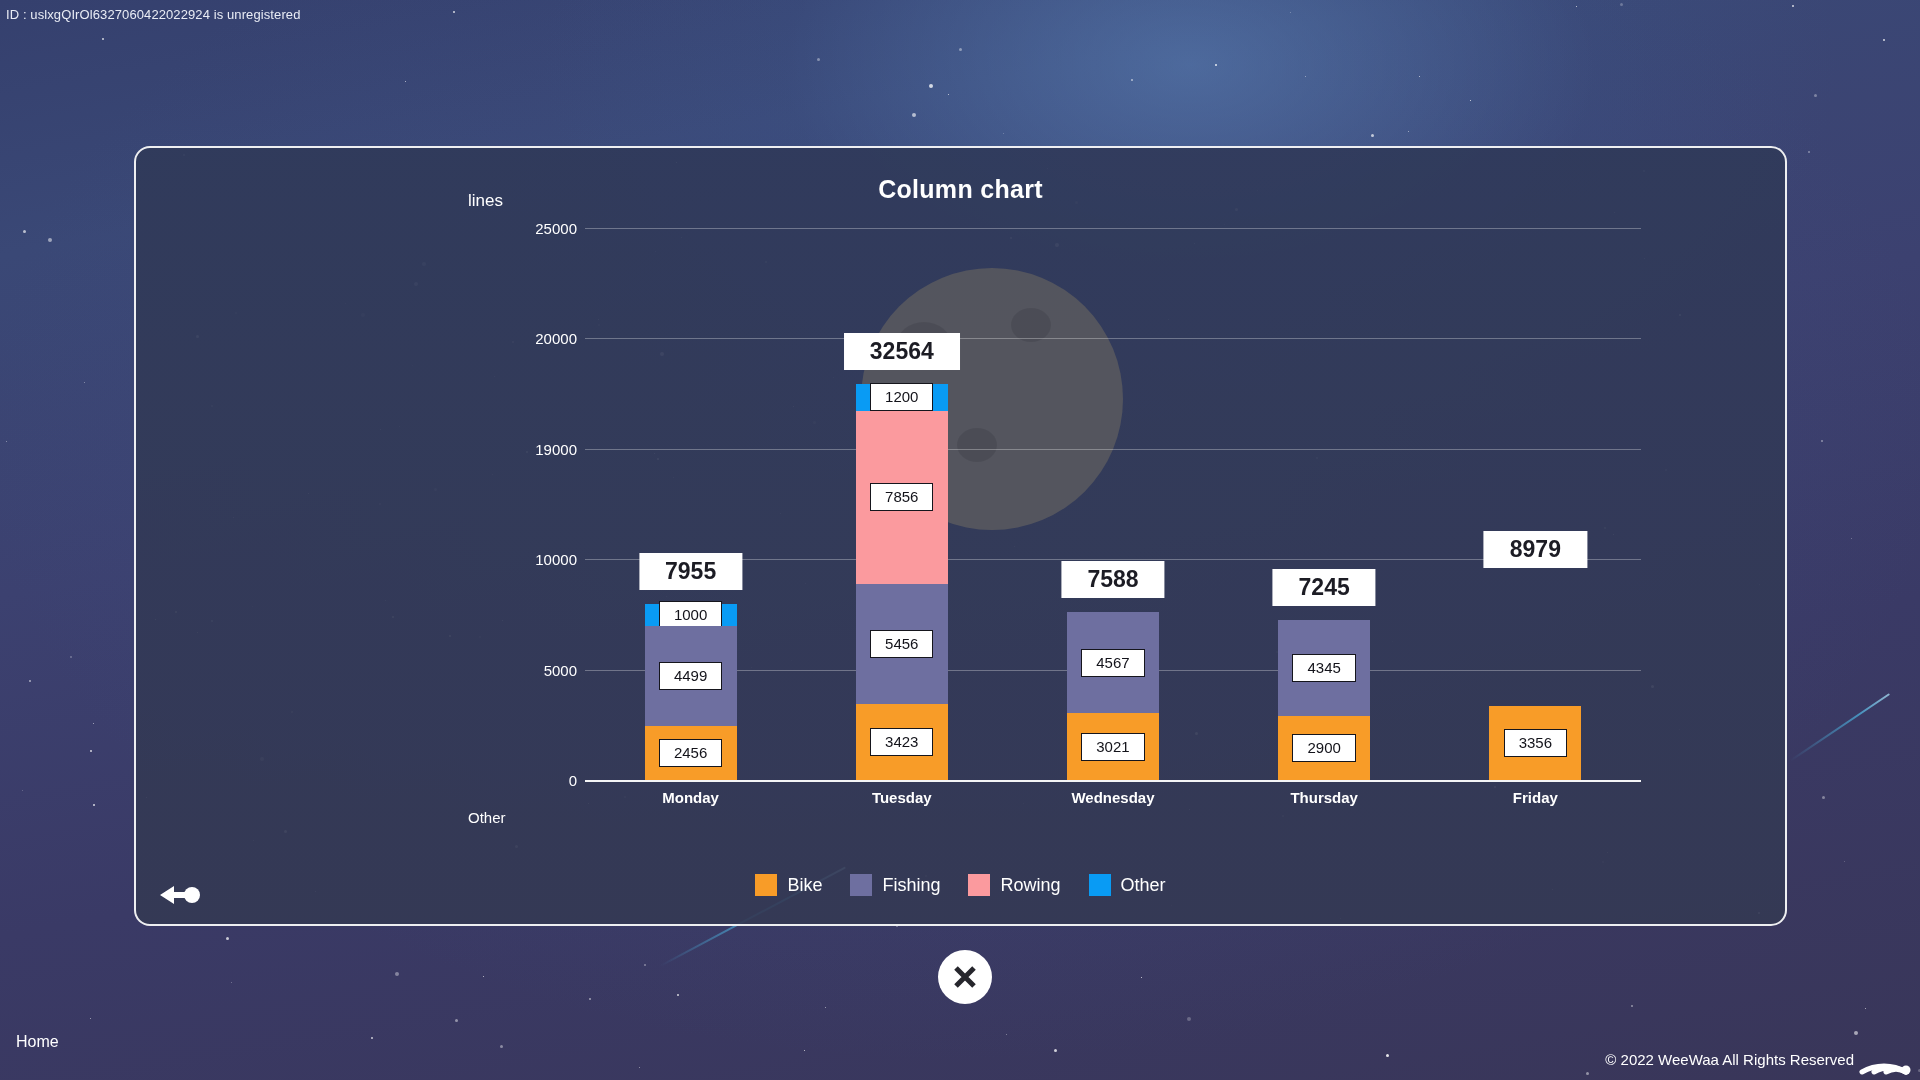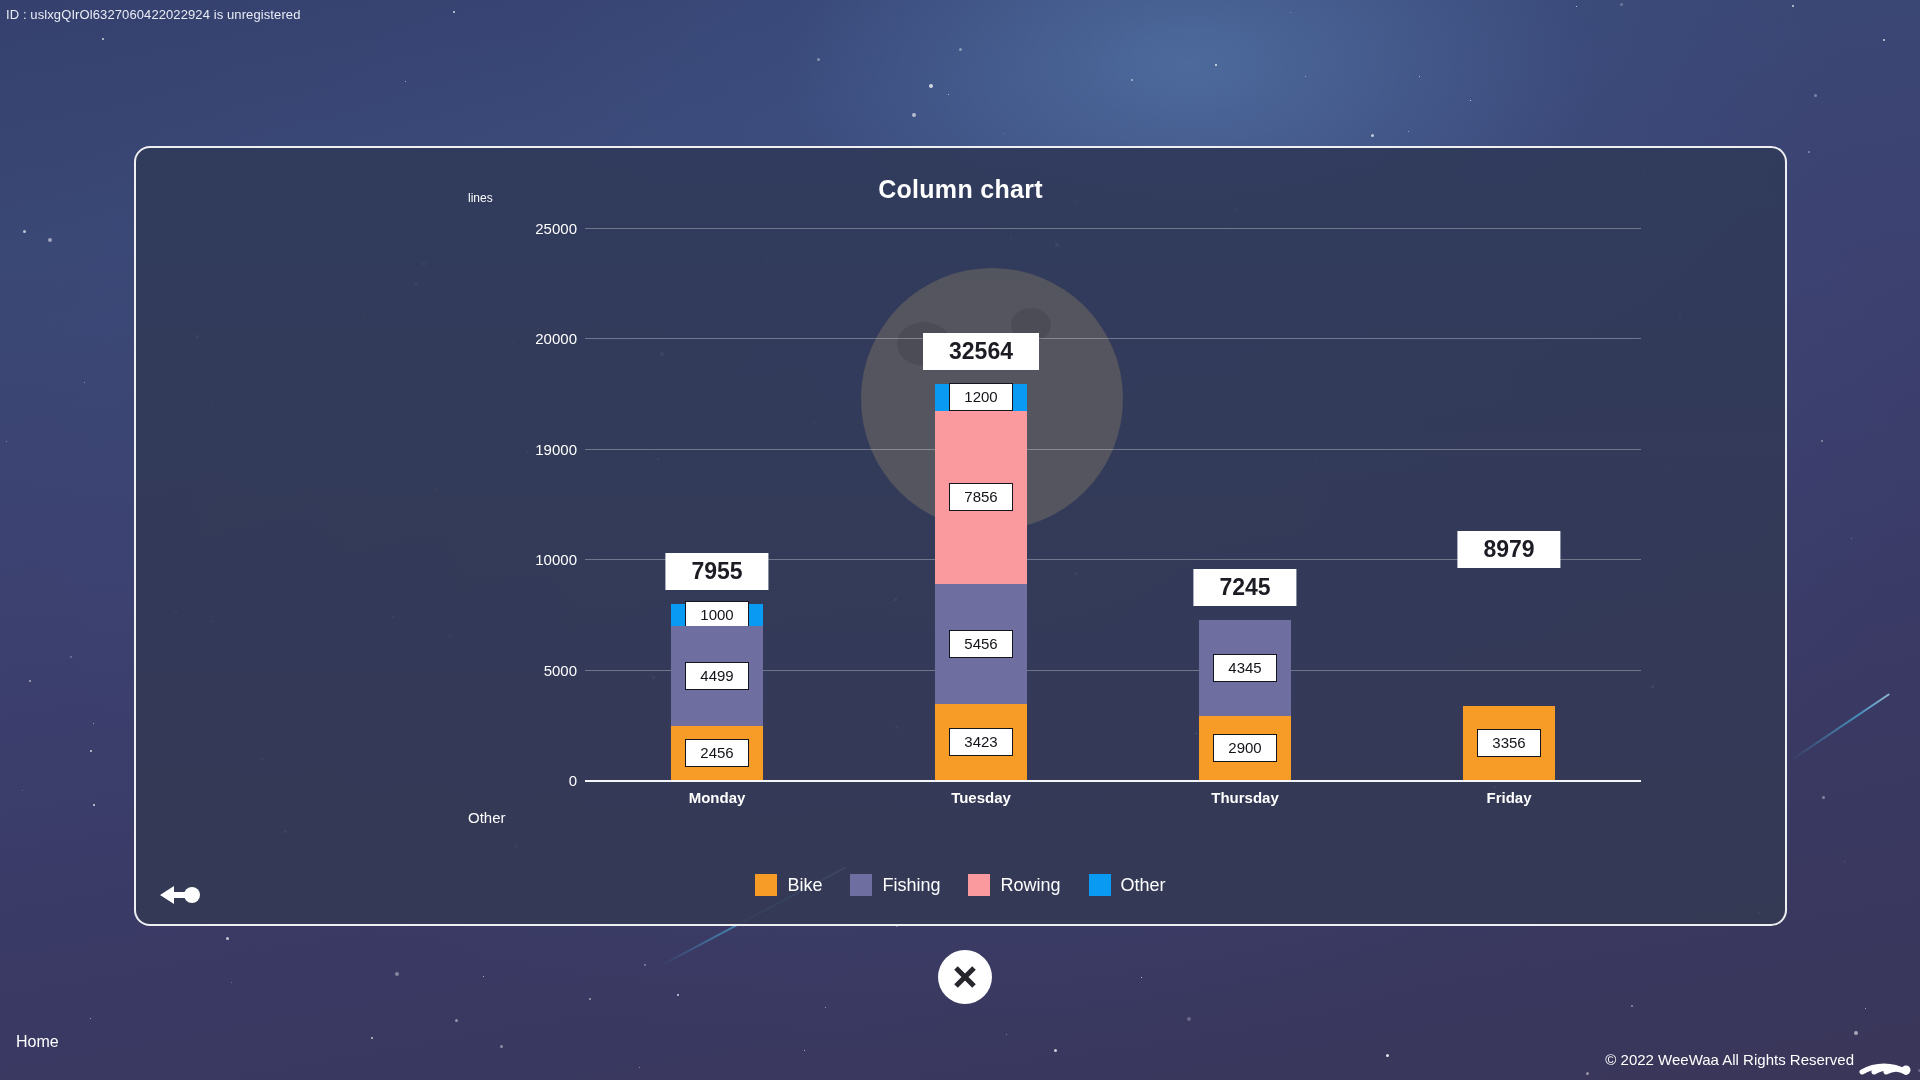--- a/index.html
+++ b/index.html
@@ -90,21 +90,21 @@
     text-align: center;
     color: #ffffff;
     font-size: 25px;
     font-weight: 700;
     letter-spacing: 0.3px;
   }
   #ylabel {
     position: absolute;
     left: 332px; top: 43px;
     color: #ffffff;
-    font-size: 12px;
+    font-size: 17px;
   }
   #xlabel {
     position: absolute;
     left: 332px; top: 661px;
     color: #ffffff;
     font-size: 15px;
   }
   
   #plot {
     position: absolute;
@@ -477,20 +477,32 @@
               <div class="seg" style="height: 120.468px; background: rgb(110, 111, 160);">
                 <span class="val">5456</span>
               </div>
               <div class="seg" style="height: 75.5798px; background: rgb(248, 156, 40); text-align: right;">
                 <span class="val">3423</span>
               </div>
             </div>
             <div class="catlabel" style="top: auto; bottom: -26px;">Tuesday</div>
           </div>
           <div class="colgroup">
+            <div class="total-box" style="bottom: 181.543px;">7588</div>
+            <div class="stack" style="height: 167.543px;">
+              <div class="seg" style="height: 100.839px; background: rgb(110, 111, 160);">
+                <span class="val">4567</span>
+              </div>
+              <div class="seg" style="height: 66.7037px; background: rgb(248, 156, 40);">
+                <span class="val">3021</span>
+              </div>
+            </div>
+            <div class="catlabel" style="top: auto; bottom: -26px;">Wednesday</div>
+          </div>
+          <div class="colgroup">
             <div class="total-box" style="bottom: 173.97px;">7245</div>
             <div class="stack" style="height: 159.97px;">
               <div class="seg" style="height: 95.9376px; background: rgb(110, 111, 160);">
                 <span class="val">4345</span>
               </div>
               <div class="seg" style="height: 64.032px; background: rgb(248, 156, 40);">
                 <span class="val">2900</span>
               </div>
             </div>
             <div class="catlabel" style="top: auto; bottom: -26px;">Thursday</div>

